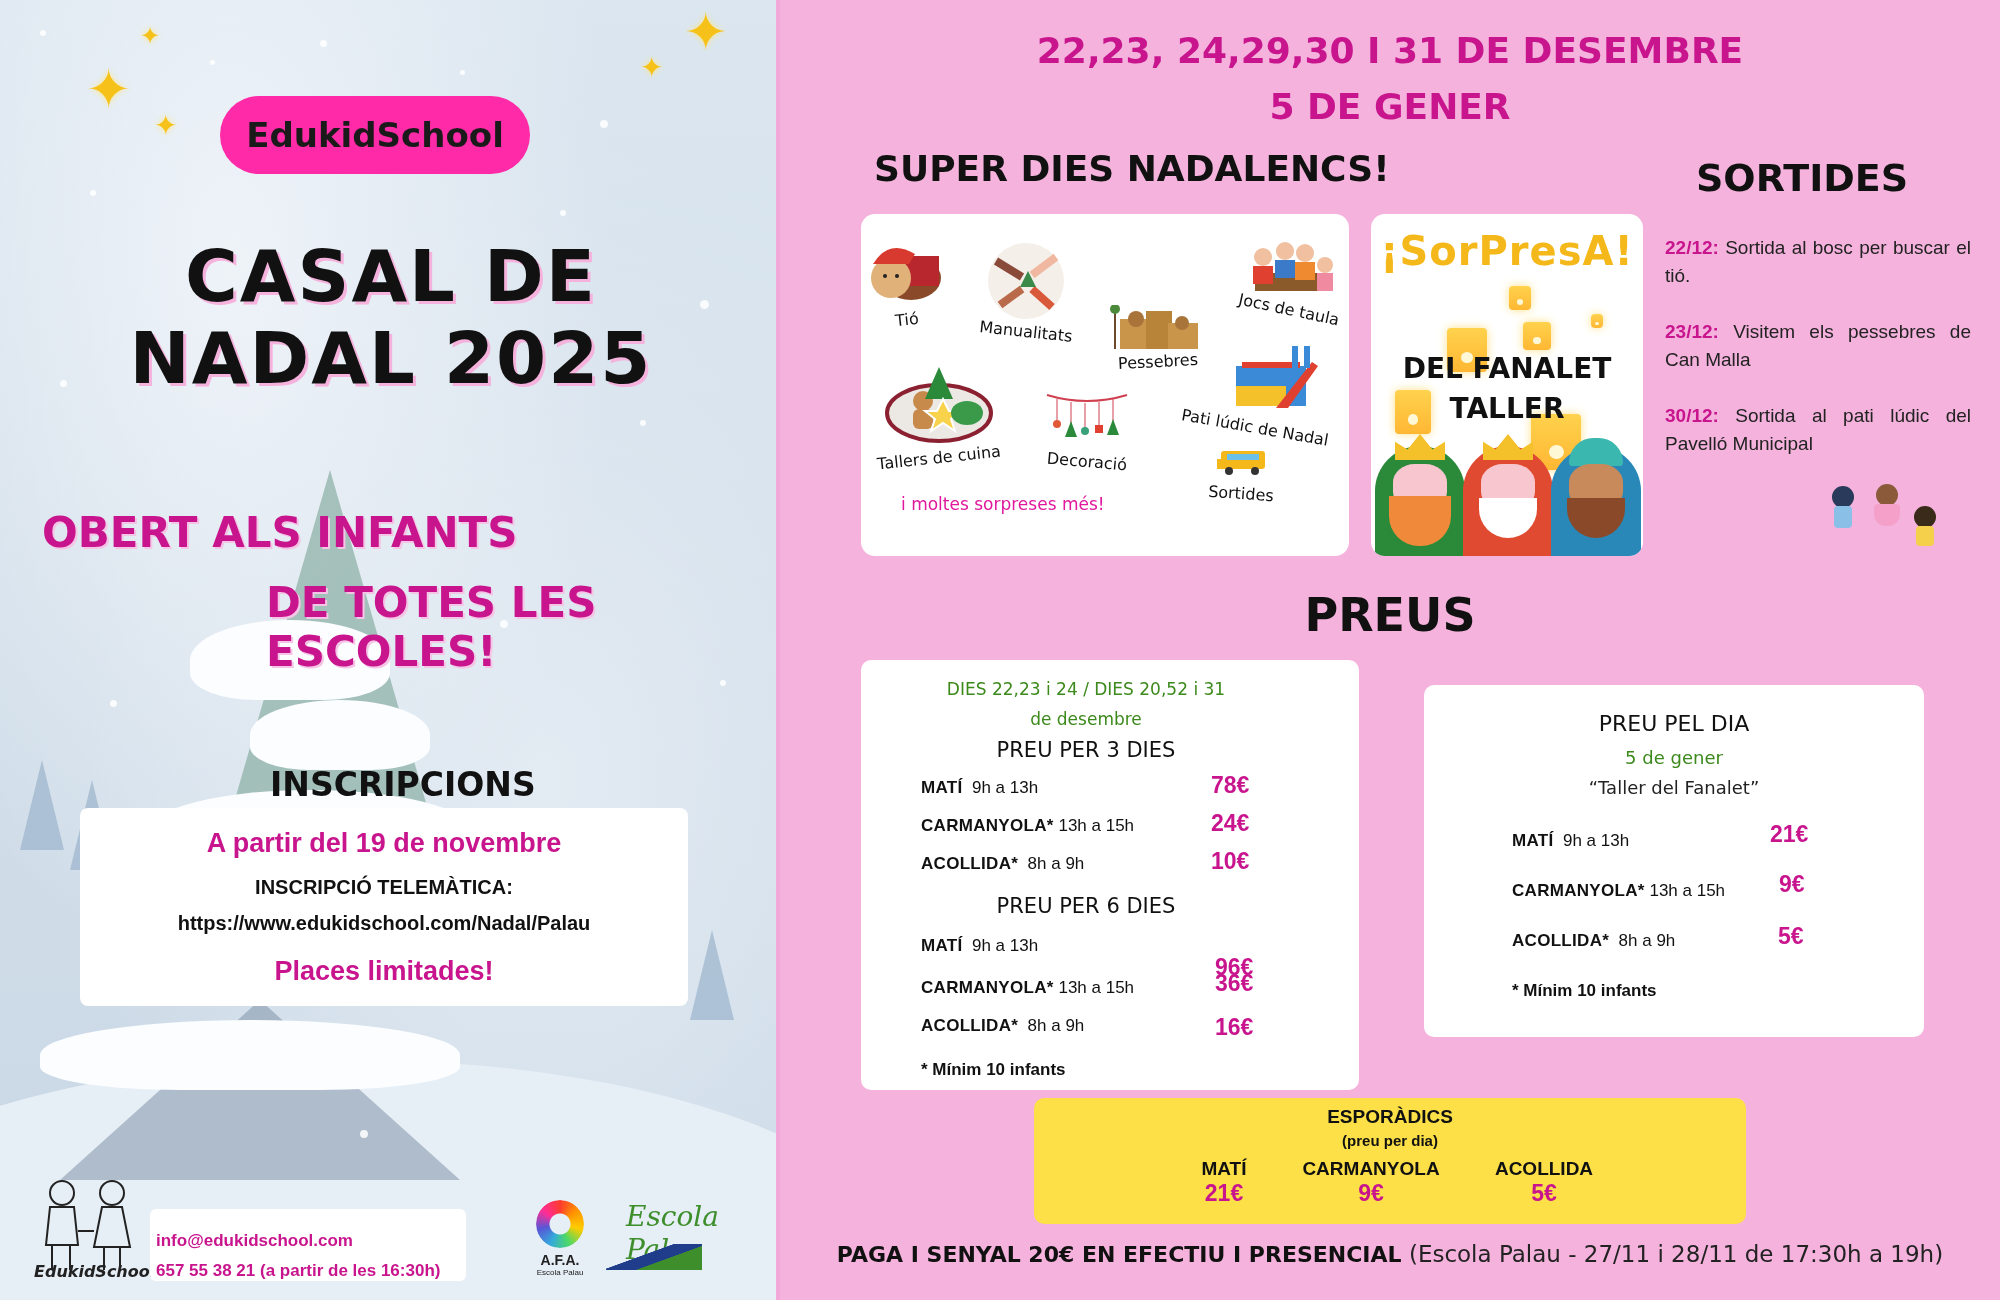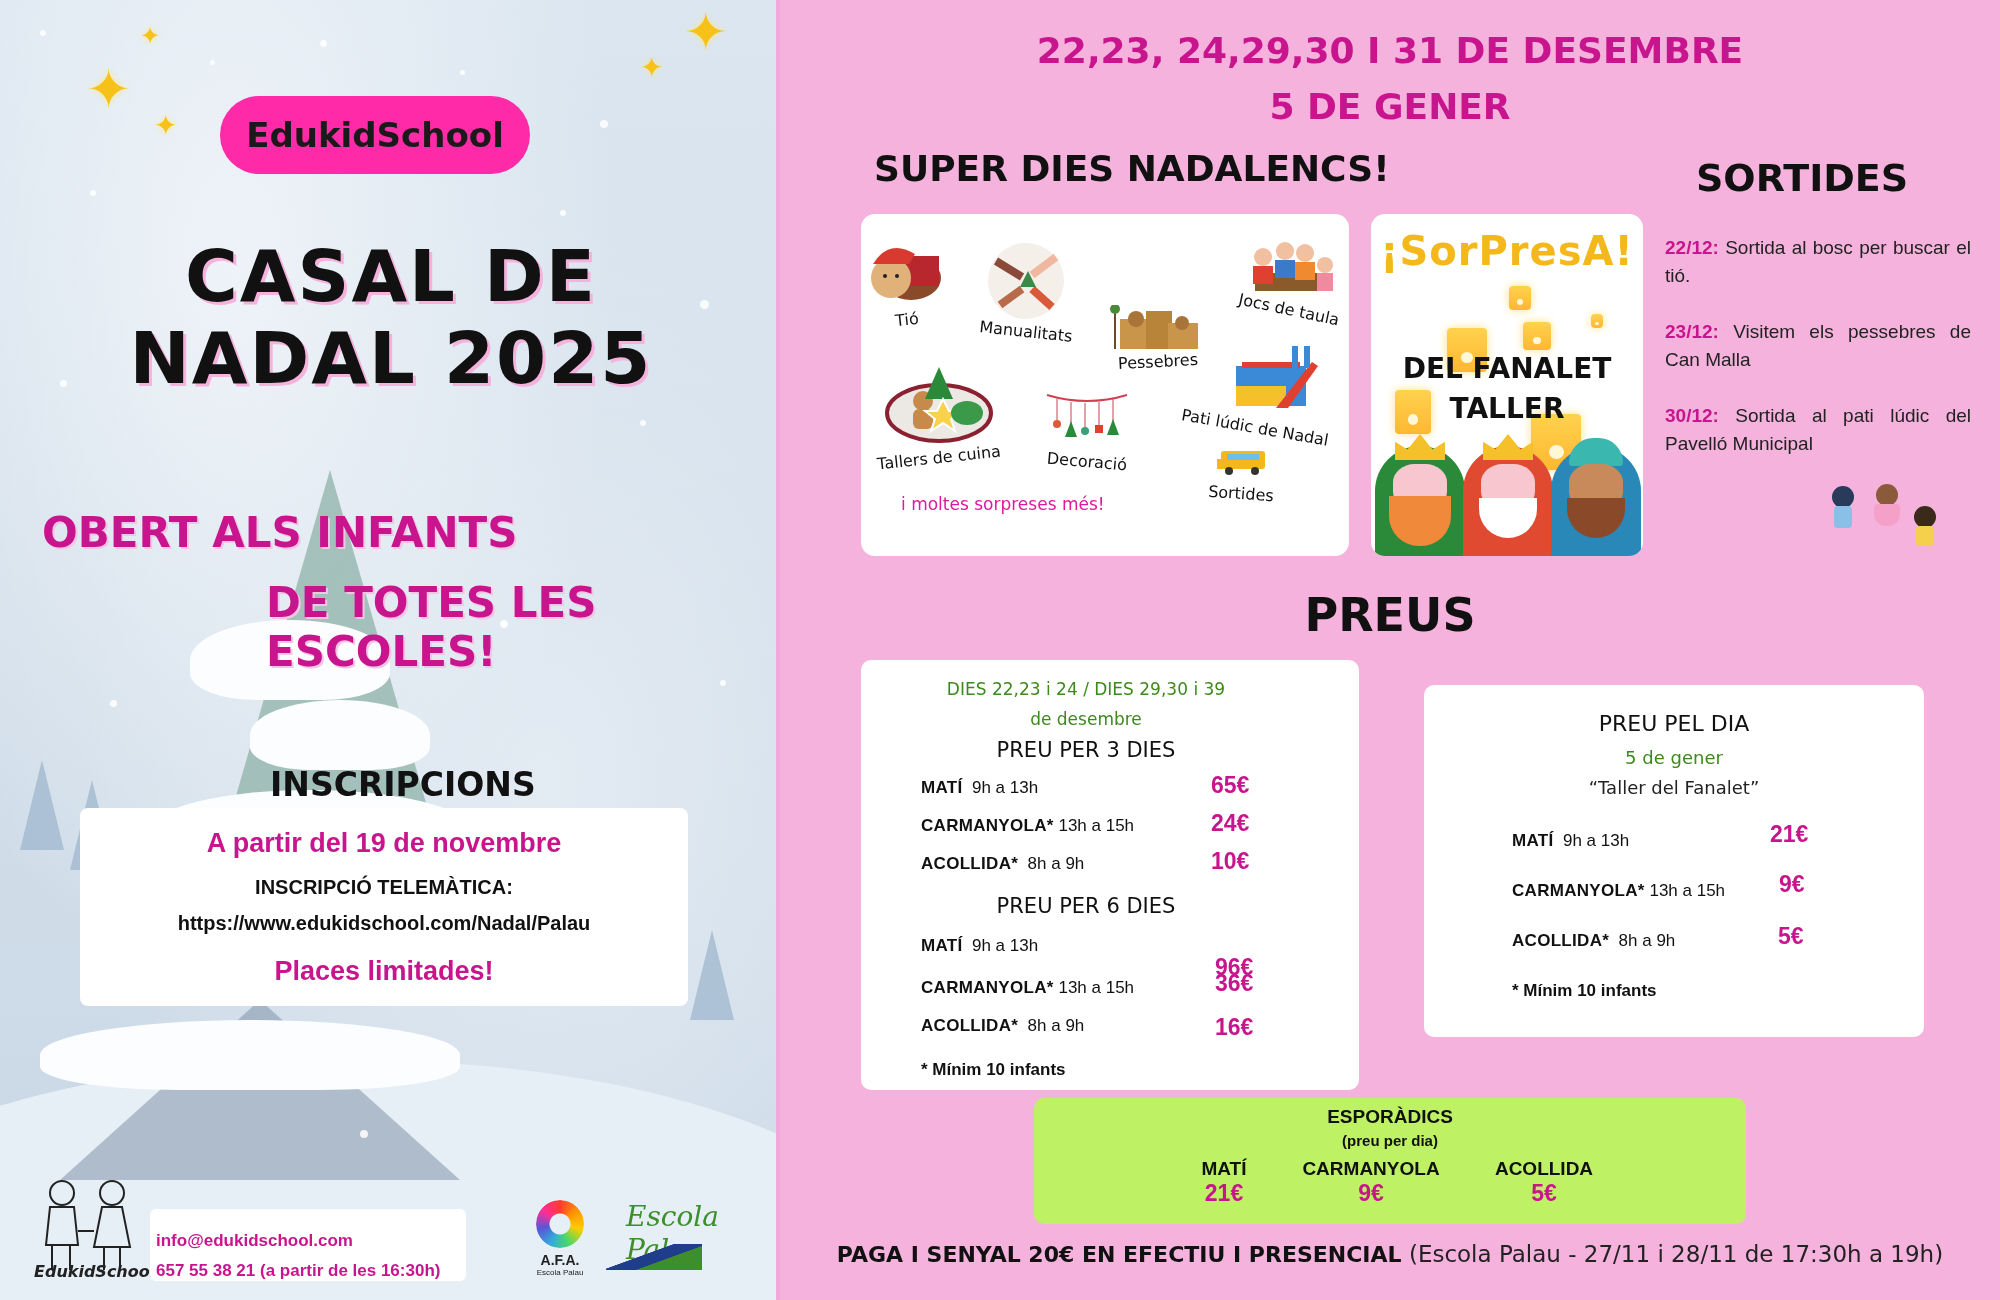--- a/index.html
+++ b/index.html
@@ -165,21 +165,21 @@
   .price-card-right {
     position: absolute; left: 1424px; top: 685px; width: 500px; height: 352px;
     background: #fff; border-radius: 10px;
   }
   .rc-head { position: absolute; top: 26px; width: 100%; text-align: center; font-family: "DejaVu Sans", sans-serif; font-size: 22px; color: #111; }
   .rc-date { position: absolute; top: 62px; width: 100%; text-align: center; font-family: "DejaVu Sans", sans-serif; font-size: 18px; color: #3d8a1c; }
   .rc-sub { position: absolute; top: 92px; width: 100%; text-align: center; font-family: "DejaVu Sans", sans-serif; font-size: 18px; color: #222; }
 
   .esporadics-card {
     position: absolute; left: 1034px; top: 1098px; width: 712px; height: 126px;
-    background: #bef264; border-radius: 10px; text-align: center;
+    background: #fde047; border-radius: 10px; text-align: center;
   }
   .esp-title { position: absolute; top: 8px; width: 100%; font-size: 19px; font-weight: bold; color: #111; }
   .esp-sub { position: absolute; top: 34px; width: 100%; font-size: 15px; font-weight: bold; color: #111; }
   .esp-col { position: absolute; top: 60px; text-align: center; }
   .esp-name { font-size: 19px; font-weight: bold; color: #111; }
   .esp-val { font-size: 23px; font-weight: bold; color: #c8158e; }
 
   .paga {
     position: absolute; left: 780px; top: 1240px; width: 1220px; text-align: center;
     font-size: 24px; color: #111; white-space: nowrap;
@@ -443,27 +443,27 @@
   <div class="kid" style="left:48px;top:2px;background:#8a5a3a;"></div>
   <div style="position:absolute;left:46px;top:22px;width:26px;height:22px;background:#f5a0c8;border-radius:4px 4px 12px 12px;"></div>
   <div class="kid" style="left:86px;top:24px;background:#3a2a1a;"></div>
   <div style="position:absolute;left:88px;top:44px;width:18px;height:20px;background:#f5d04a;border-radius:4px;"></div>
 </div>
 
 <div class="preus-title">PREUS</div>
 
 <div class="price-card-left">
   <div class="green-dates">
-    <div>DIES 22,23 i 24 / DIES 29,30 i 39</div>
+    <div>DIES 22,23 i 24 / DIES 20,52 i 31</div>
     <div>de desembre</div>
   </div>
   <div class="price-head" style="top:78px;">PREU PER 3 DIES</div>
   <div class="price-row" style="top:112px;">
     <div class="price-name"><b>MATÍ</b>&nbsp; <span>9h a 13h</span></div>
-    <div class="price-val">65€</div>
+    <div class="price-val">78€</div>
   </div>
   <div class="price-row" style="top:150px;">
     <div class="price-name"><b>CARMANYOLA*</b> <span>13h a 15h</span></div>
     <div class="price-val">24€</div>
   </div>
   <div class="price-row" style="top:188px;">
     <div class="price-name"><b>ACOLLIDA*</b>&nbsp; <span>8h a 9h</span></div>
     <div class="price-val">10€</div>
   </div>
 

